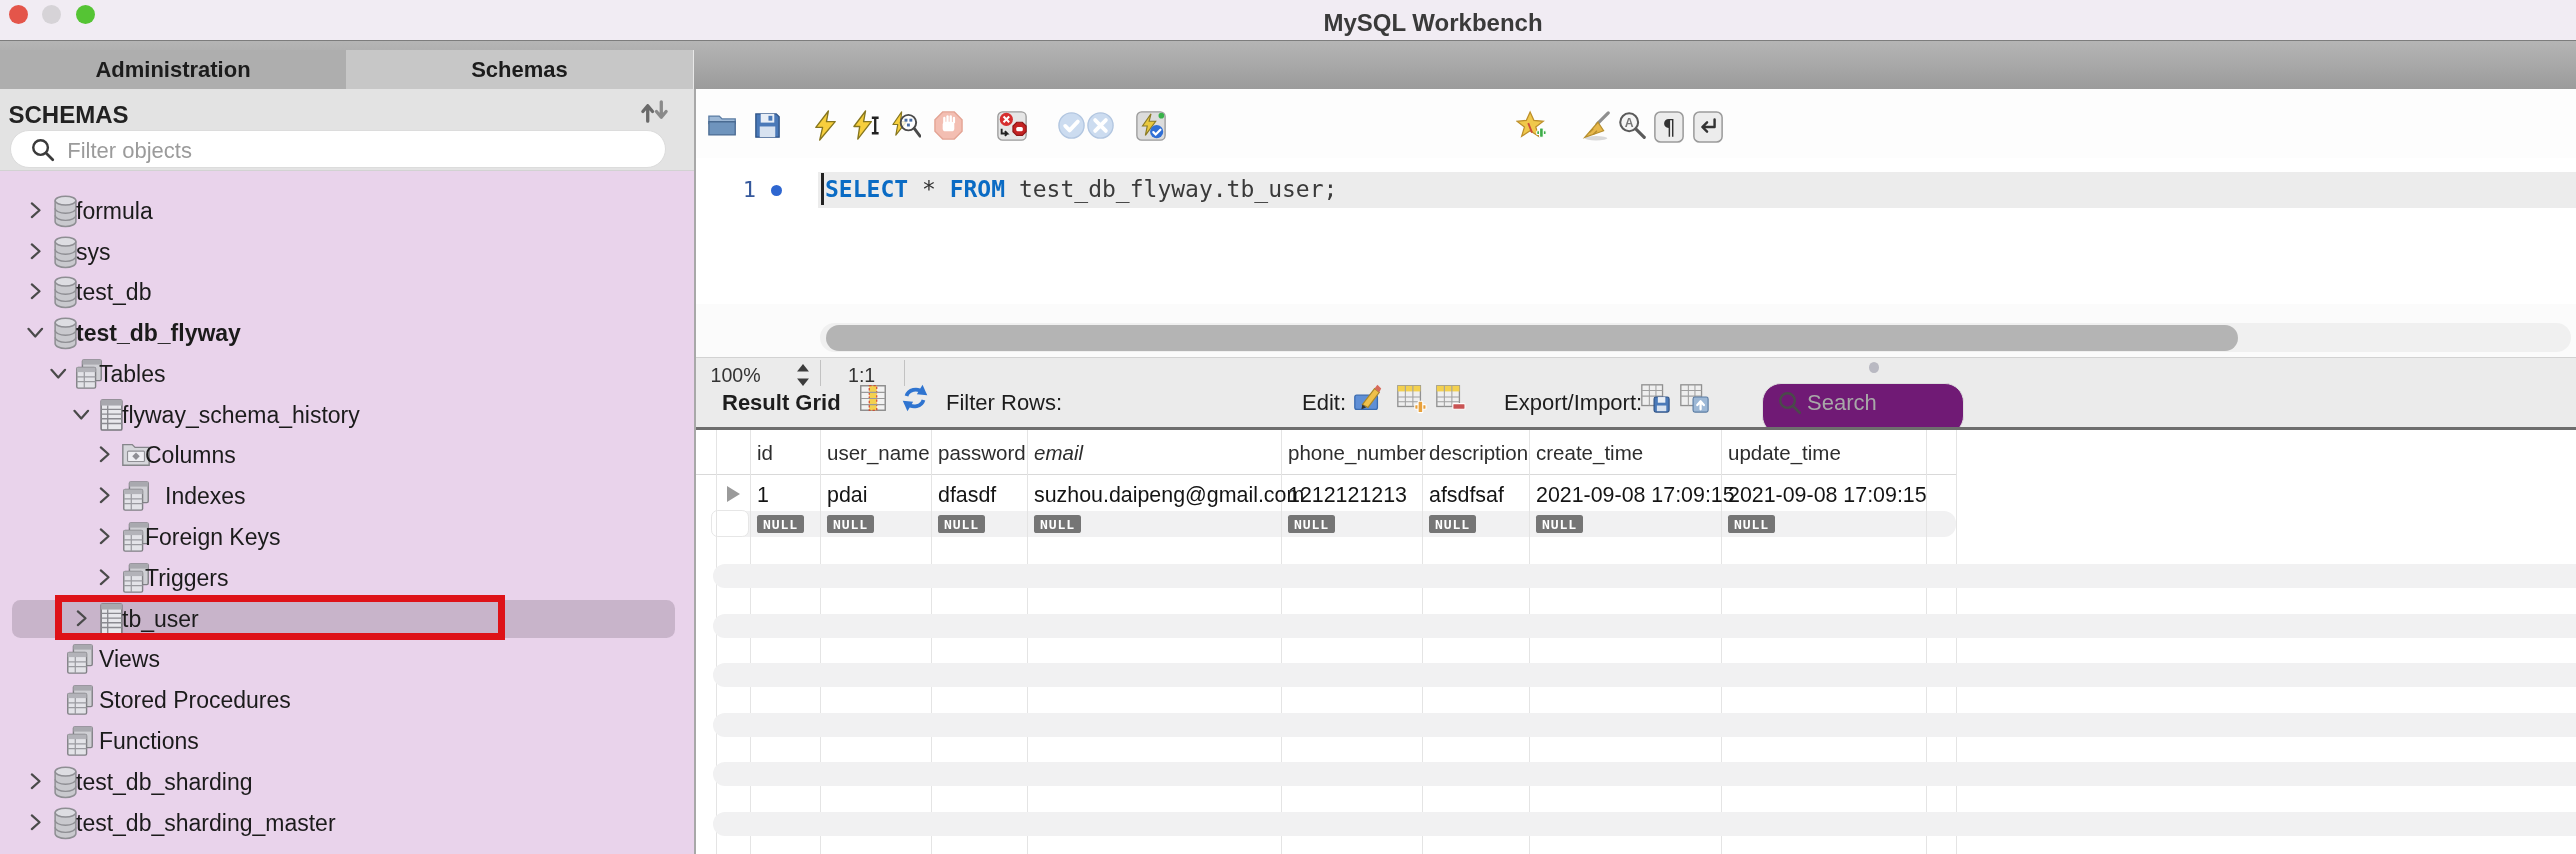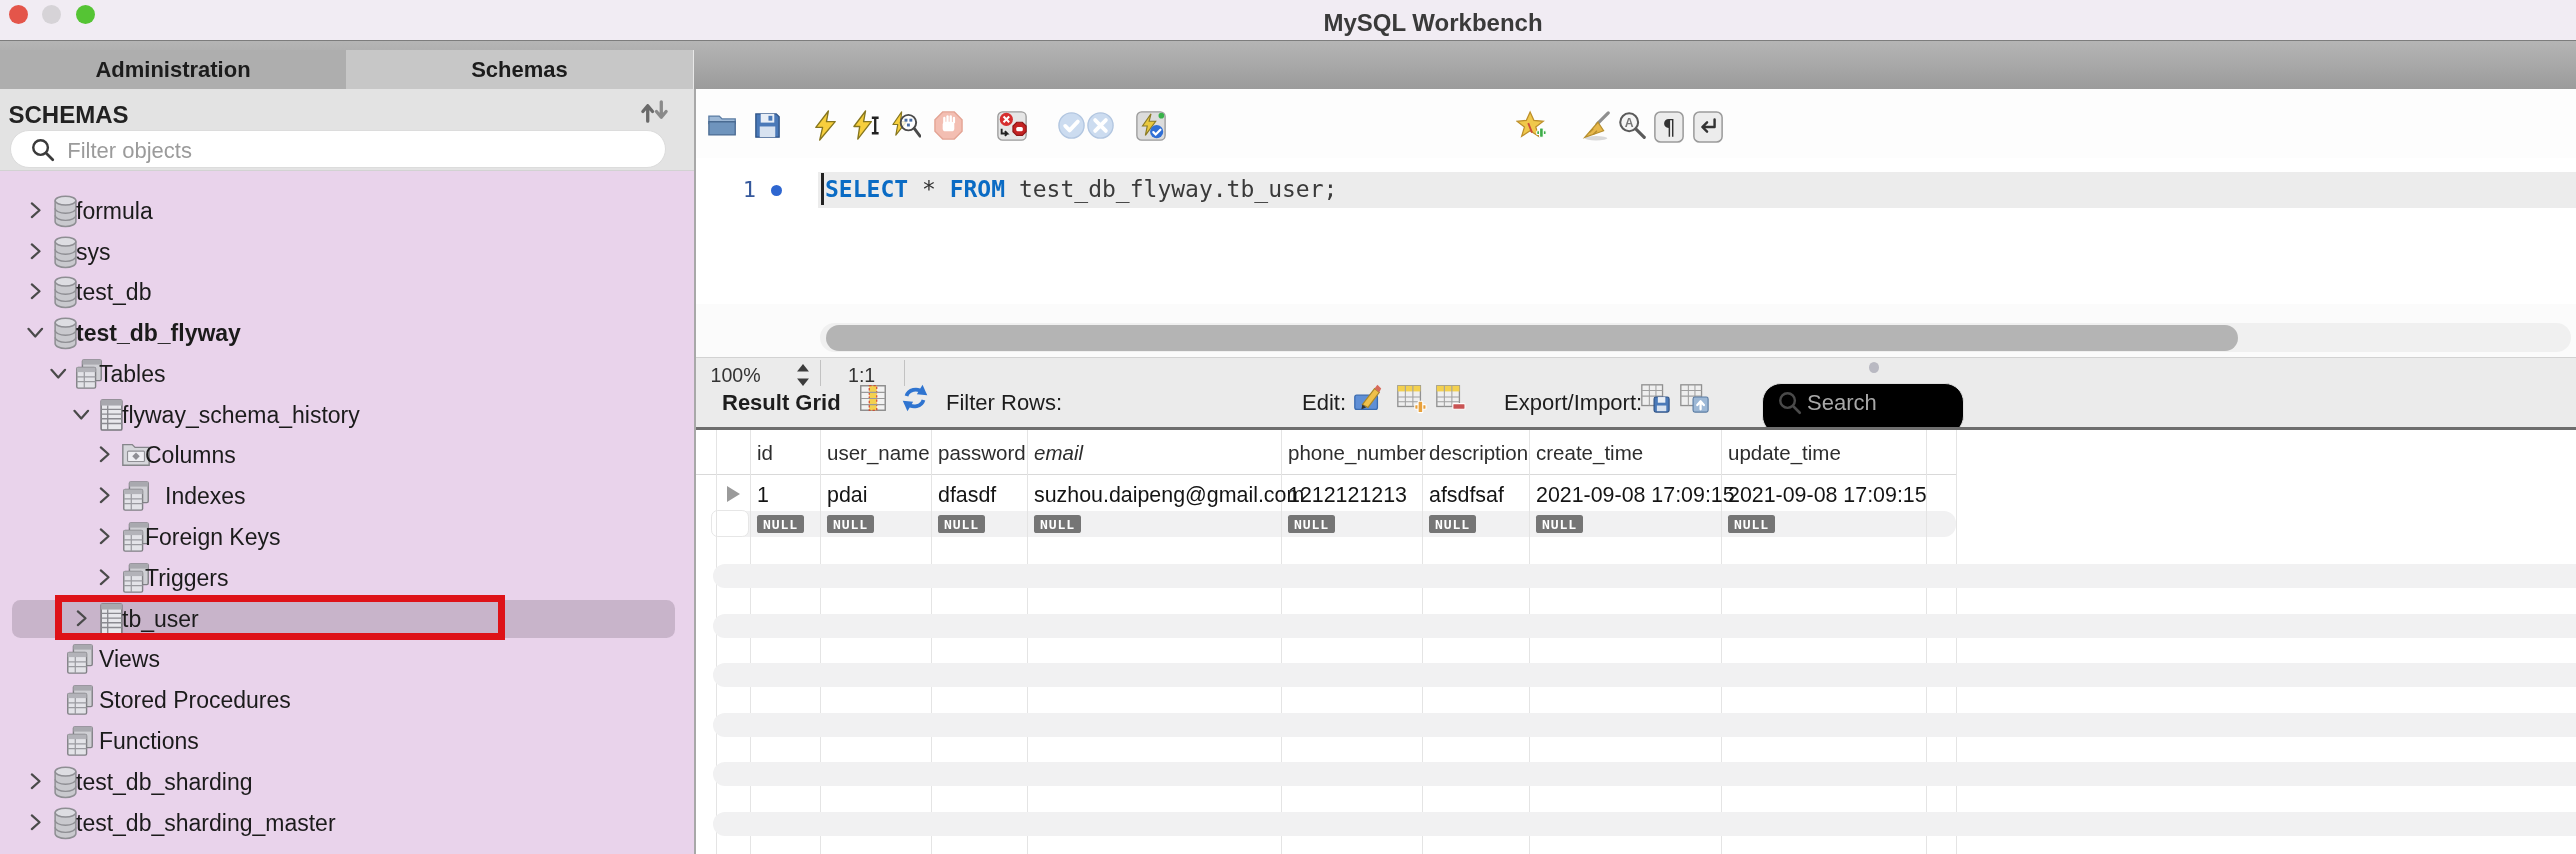--- a/index.html
+++ b/index.html
@@ -49,21 +49,21 @@
   #hscroll{left:696px;top:304px;width:1880px;height:53px;background:#fbfbfb;}
   #hscroll-track{left:124px;top:19px;width:1751px;height:29px;background:#f0f0f0;border-radius:14.5px;}
   #hscroll-thumb{left:130px;top:20.5px;width:1412px;height:26px;background:#b4b4b4;border-radius:13px;}
   #statusbar{left:696px;top:357px;width:1880px;height:72px;background:#ebebeb;border-top:0.9px solid #d2d2d2;box-sizing:border-box;}
   .statxt{font-size:19.6px;color:#333;top:6px;}
   .statdiv{top:1.7px;width:0.9px;height:26px;background:#c2c2c2;}
   #grid-divider{left:696px;top:427px;width:1880px;height:2.6px;background:#6e6e6e;}
   
   .rgtxt{font-size:22px;color:#1d1d1d;top:32px;}
   #rg-title{font-weight:bold;}
-  #rg-search{left:1066px;top:25px;width:202px;height:52px;background:#000000;border:0.9px solid #ddd;border-radius:19px;box-sizing:border-box;}
+  #rg-search{left:1066px;top:25px;width:202px;height:52px;background:#701a75;border:0.9px solid #ddd;border-radius:19px;box-sizing:border-box;}
   #rg-search-ph{left:44px;top:6px;font-size:22px;color:#a8a8a8;}
   .rgicon{top:24px;width:32px;height:32px;}
   
   #grid{left:696px;top:430px;width:1880px;height:424px;background:#fff;}
   .colline{top:0;width:0.9px;height:424px;background:#e4e4e4;}
   #grid-headline{left:0;top:44px;width:1260px;height:0.9px;background:#d9d9d9;}
   .hcell{top:11px;font-size:20.5px;color:#2d2d2d;white-space:nowrap;}
   .dcell{top:53px;font-size:21.4px;color:#141414;white-space:nowrap;}
   .stripe{background:#f1f1f2;border-radius:12px 0 0 12px;height:24px;}
   #null-row{left:17px;top:81px;width:1243px;height:26px;background:#f1f1f2;border-radius:12px;}

